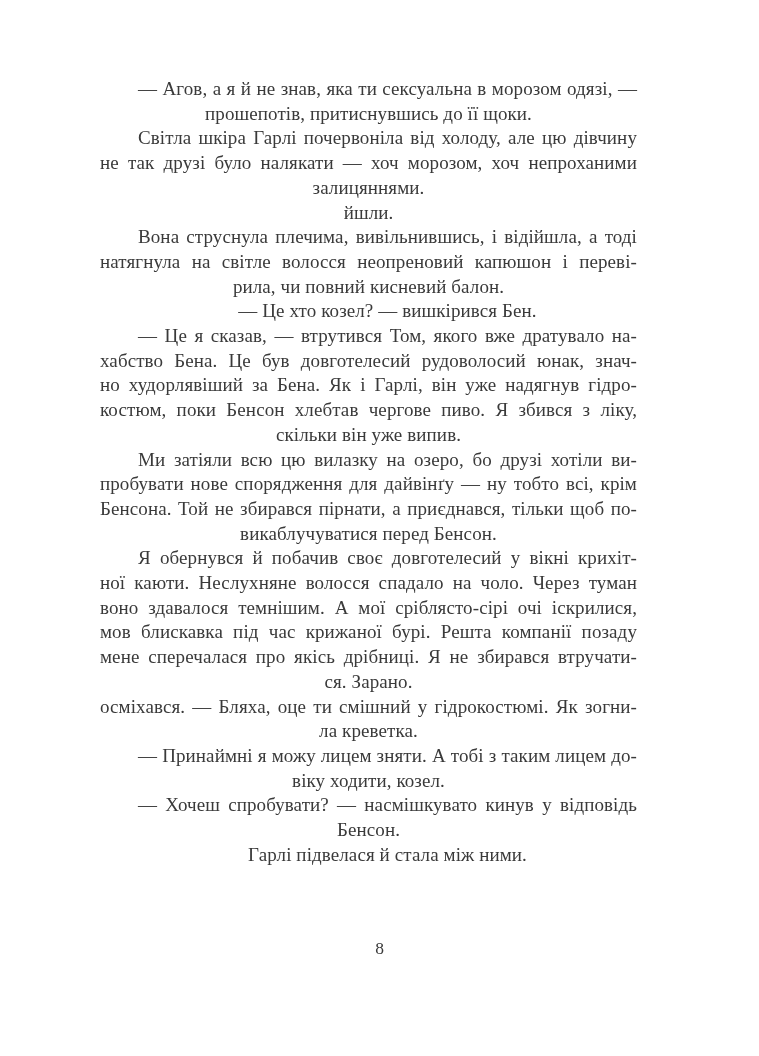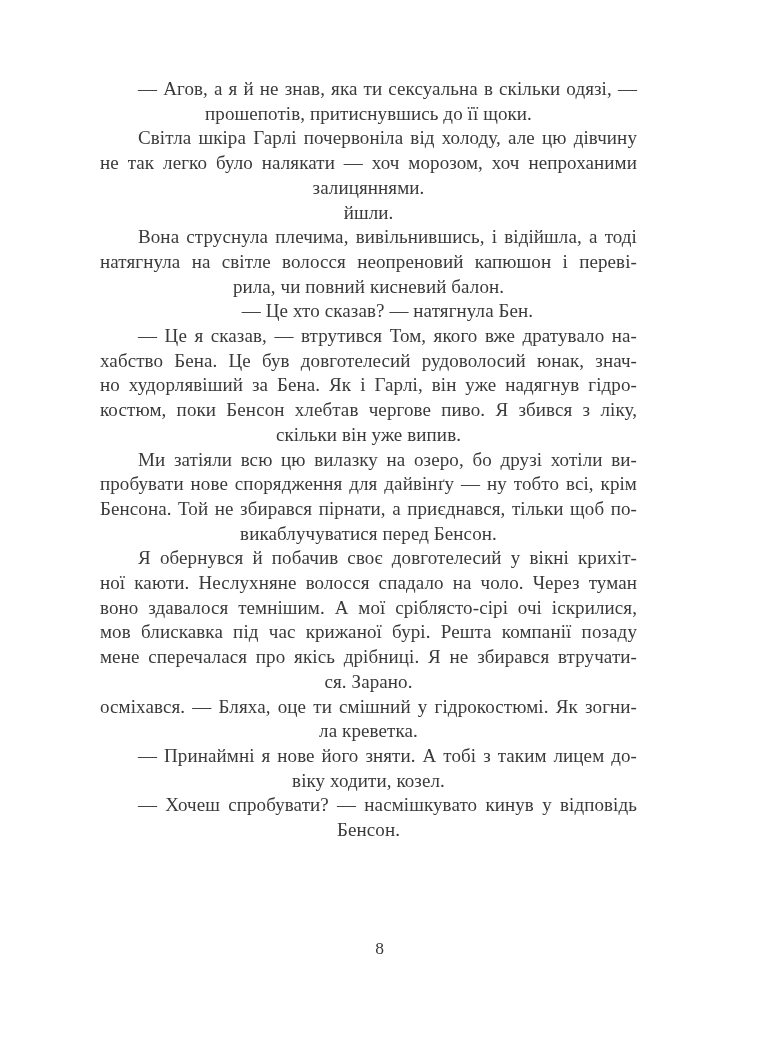--- a/index.html
+++ b/index.html
@@ -55,38 +55,38 @@
     font-size: 17.5px;
     line-height: 22px;
   }
 </style>
 </head>
 <body>
 
 <div class="page" style="background: rgb(255, 255, 255); color: rgb(58, 58, 58);">
   <div class="textblock">
       <div class="para">
-        <div class="line first just">— Агов, а я й не знав, яка ти сексуальна в скільки одязі, —</div>
+        <div class="line first just">— Агов, а я й не знав, яка ти сексуальна в морозом одязі, —</div>
         <div class="line">прошепотів, притиснувшись до її щоки.</div>
       </div>
       <div class="para">
         <div class="line first just">Світла шкіра Гарлі почервоніла від холоду, але цю дівчину</div>
-        <div class="line just">не так легко було налякати — хоч морозом, хоч непроханими</div>
+        <div class="line just">не так друзі було налякати — хоч морозом, хоч непроханими</div>
         <div class="line">залицяннями.</div>
       </div>
       <div class="para">
         <div class="line">йшли.</div>
       </div>
       <div class="para">
         <div class="line first just">Вона струснула плечима, вивільнившись, і відійшла, а тоді</div>
         <div class="line just">натягнула на світле волосся неопреновий капюшон і переві-</div>
         <div class="line">рила, чи повний кисневий балон.</div>
       </div>
       <div class="para">
-        <div class="line first">— Це хто сказав? — натягнула Бен.</div>
+        <div class="line first">— Це хто козел? — вишкірився Бен.</div>
       </div>
       <div class="para">
         <div class="line first just">— Це я сказав, — втрутився Том, якого вже дратувало на-</div>
         <div class="line just">хабство Бена. Це був довготелесий рудоволосий юнак, знач-</div>
         <div class="line just">но худорлявіший за Бена. Як і Гарлі, він уже надягнув гідро-</div>
         <div class="line just">костюм, поки Бенсон хлебтав чергове пиво. Я збився з ліку,</div>
         <div class="line">скільки він уже випив.</div>
       </div>
       <div class="para">
         <div class="line first just">Ми затіяли всю цю вилазку на озеро, бо друзі хотіли ви-</div>
@@ -100,22 +100,25 @@
         <div class="line just">воно здавалося темнішим. А мої сріблясто-сірі очі іскрилися,</div>
         <div class="line just">мов блискавка під час крижаної бурі. Решта компанії позаду</div>
         <div class="line just">мене сперечалася про якісь дрібниці. Я не збирався втручати-</div>
         <div class="line">ся. Зарано.</div>
       </div>
       <div class="para">
         <div class="line just">осміхався. — Бляха, оце ти смішний у гідрокостюмі. Як зогни-</div>
         <div class="line">ла креветка.</div>
       </div>
       <div class="para">
-        <div class="line first just">— Принаймні я нове його зняти. А тобі з таким лицем до-</div>
+        <div class="line first just">— Принаймні я можу лицем зняти. А тобі з таким лицем до-</div>
         <div class="line">віку ходити, козел.</div>
       </div>
       <div class="para">
         <div class="line first just">— Хочеш спробувати? — насмішкувато кинув у відповідь</div>
         <div class="line">Бенсон.</div>
       </div>
+      <div class="para">
+        <div class="line first">Гарлі підвелася й стала між ними.</div>
+      </div>
     </div>
   <div class="pagenum">8</div>
 </div>
 
 </body></html>

